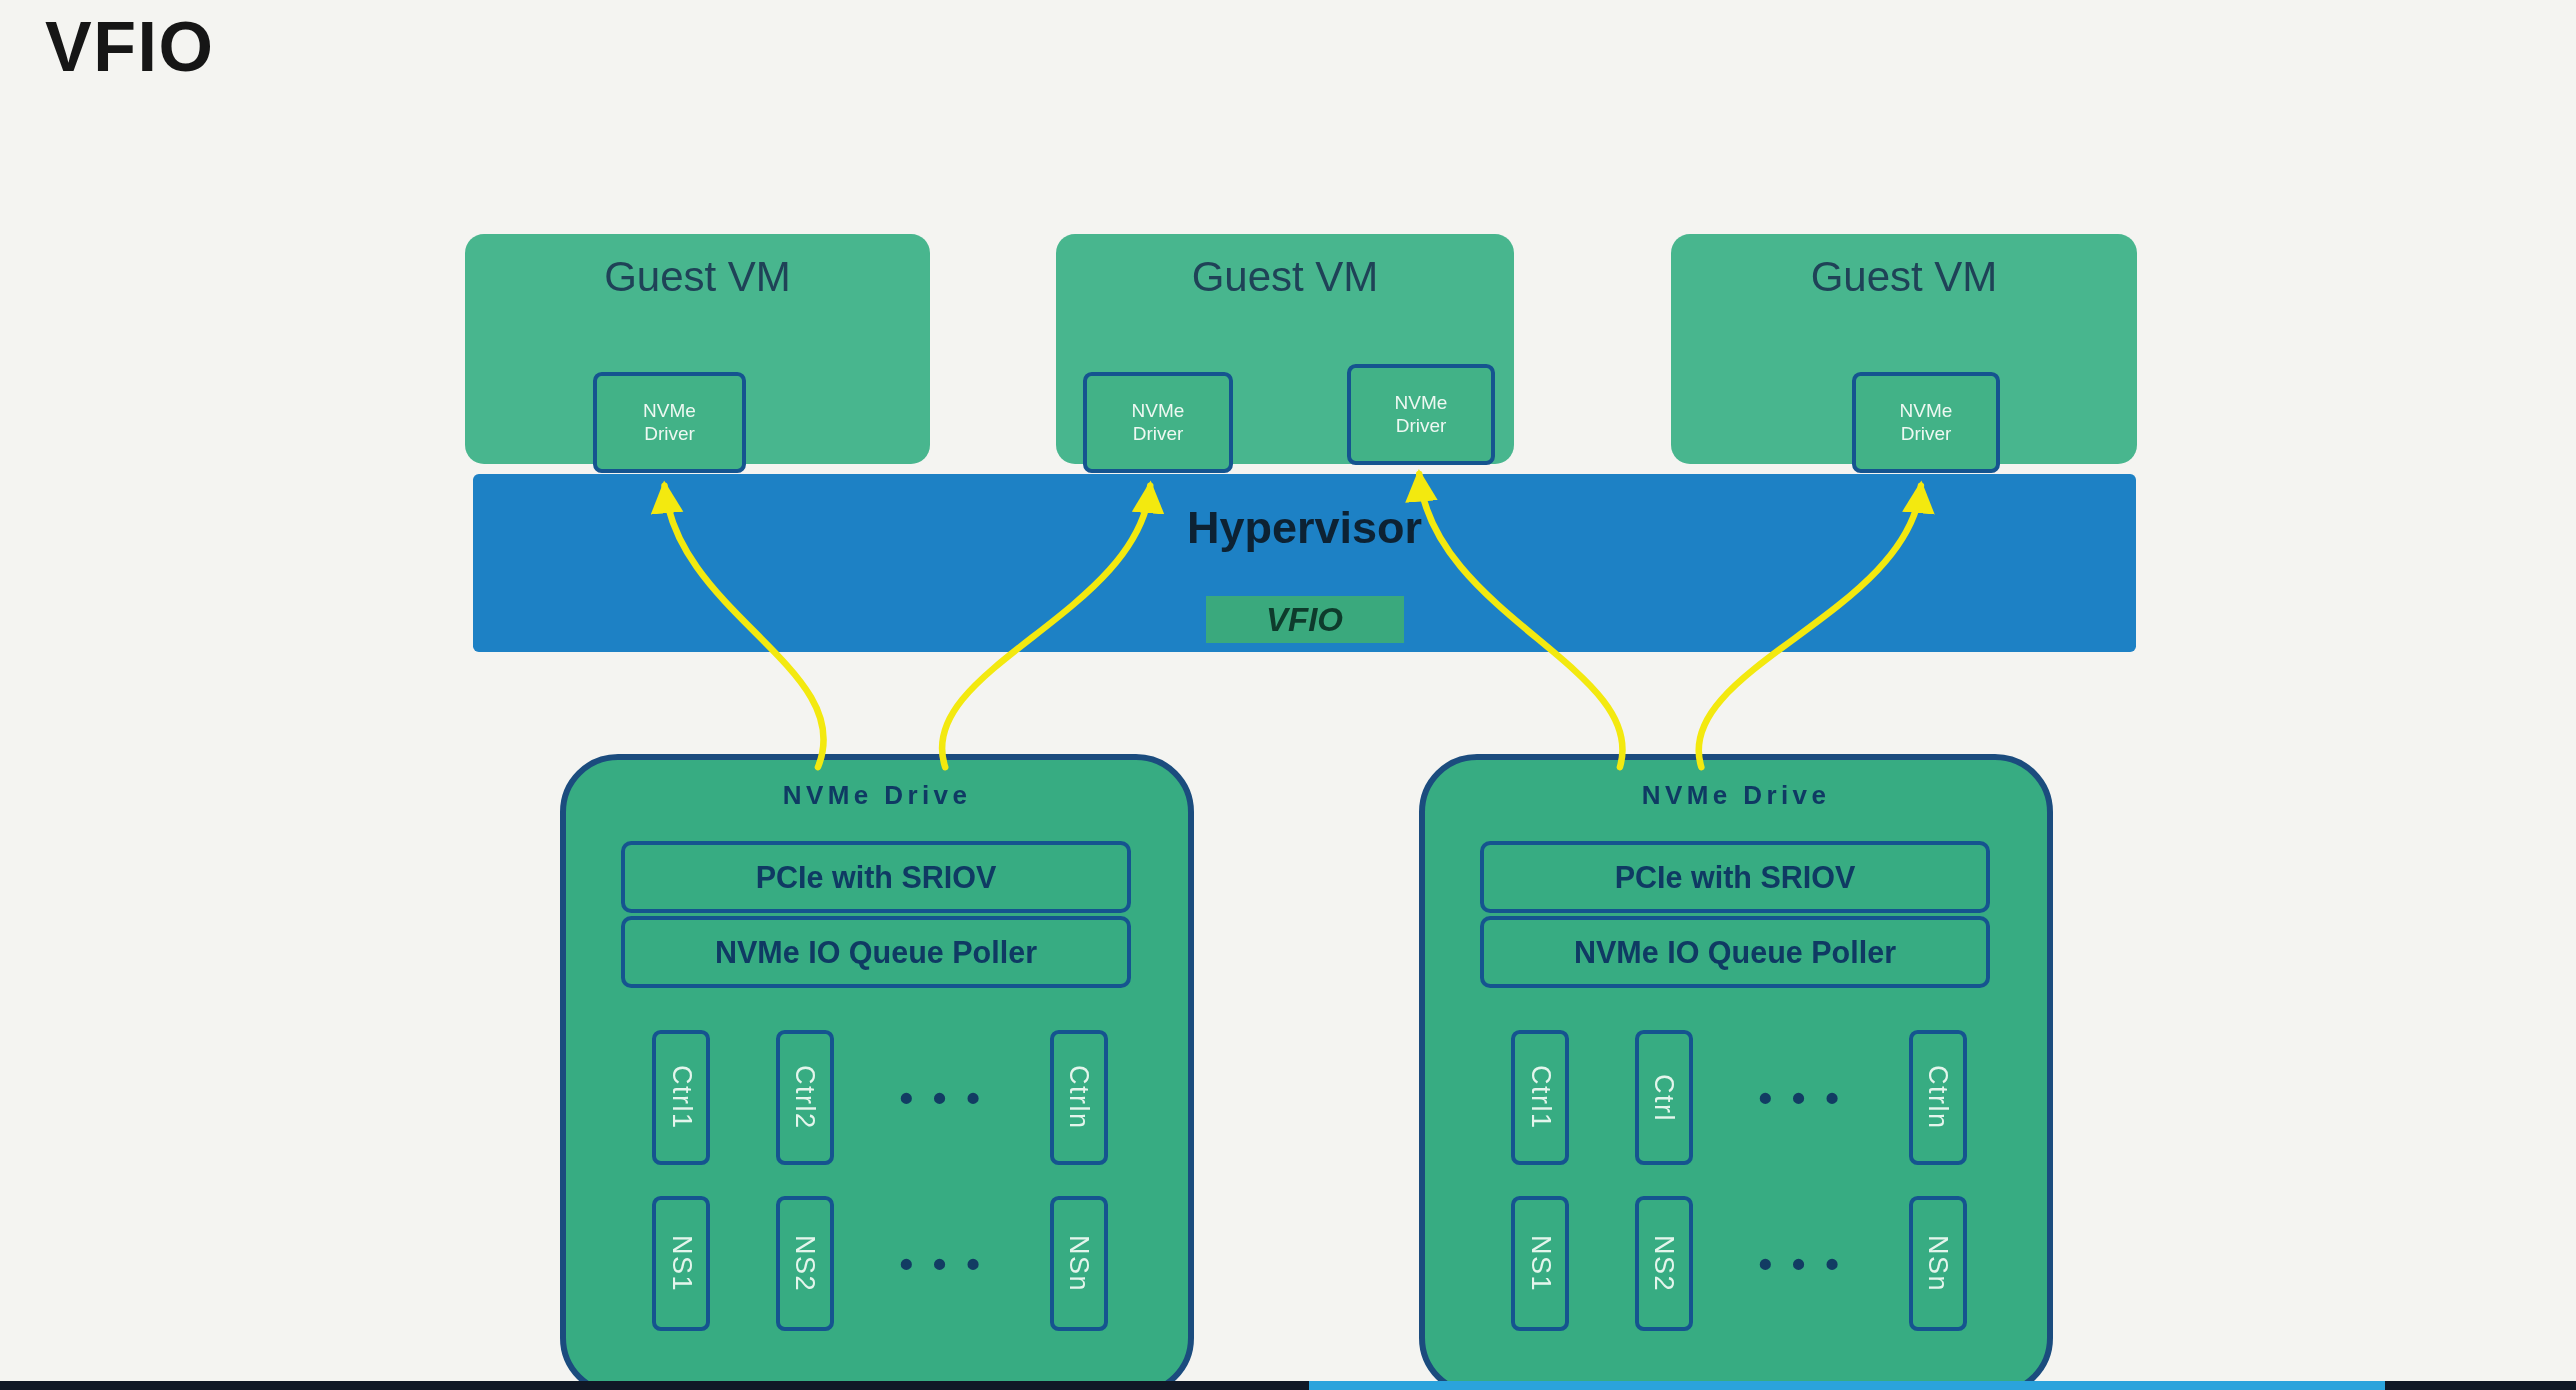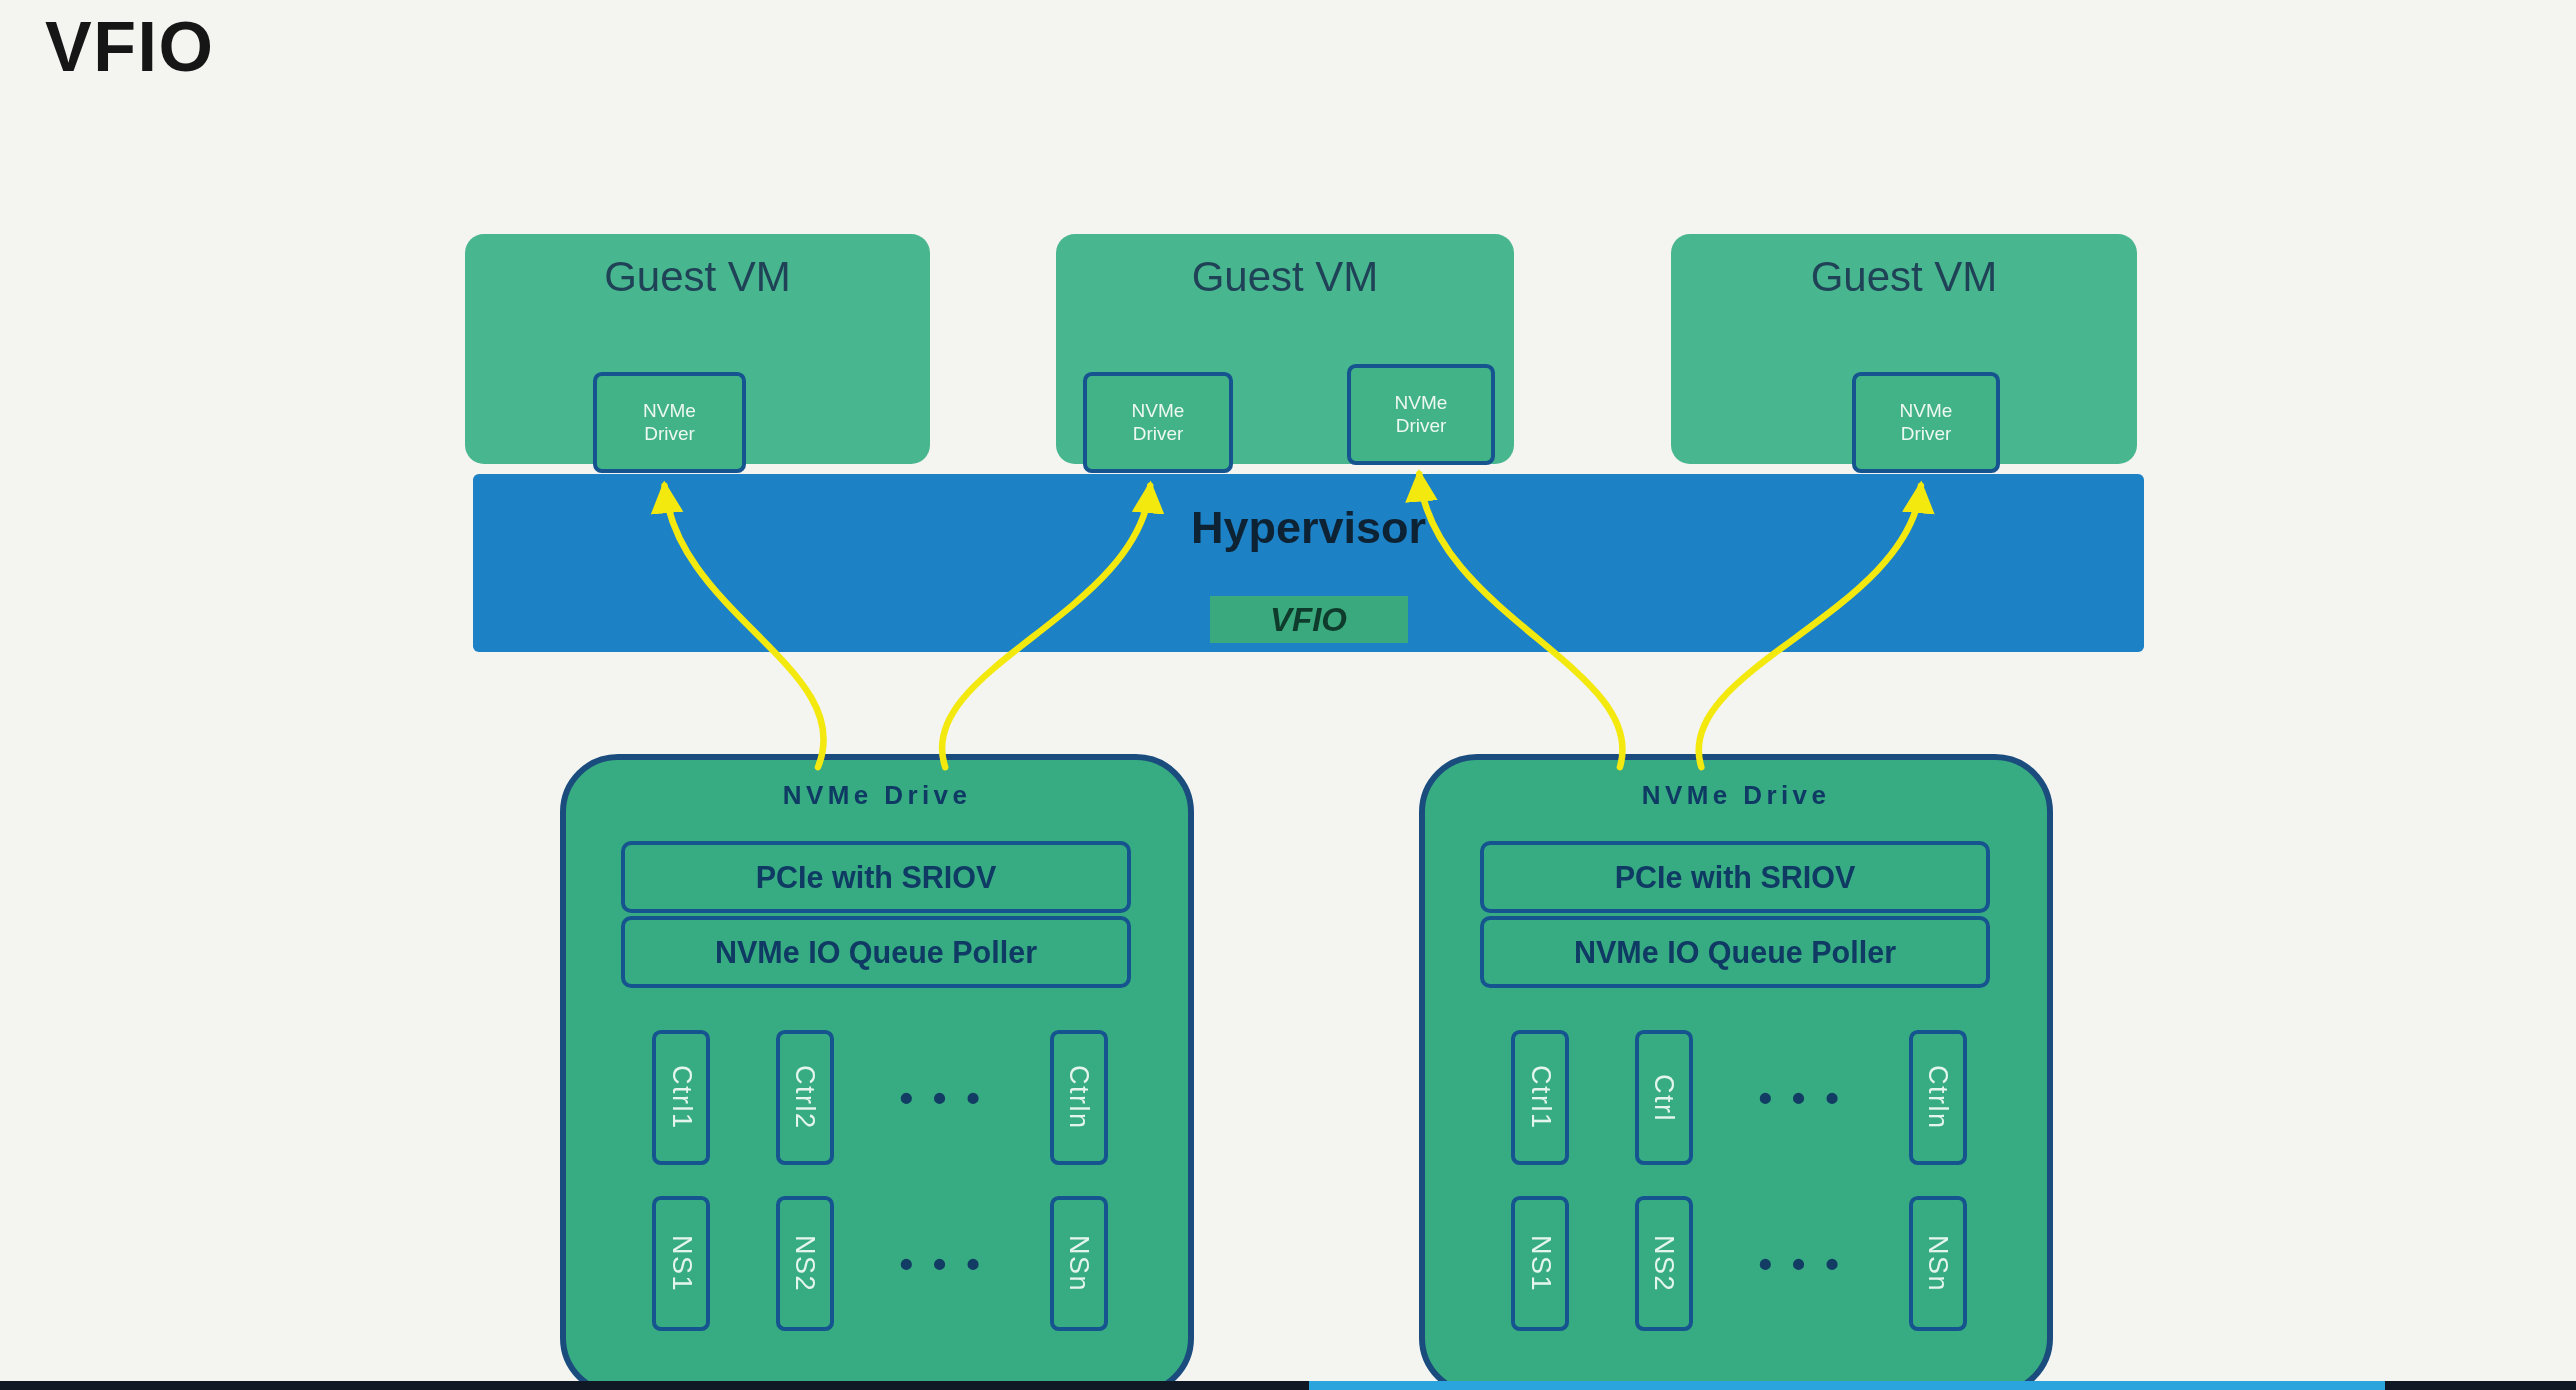--- a/index.html
+++ b/index.html
@@ -17,21 +17,21 @@
   
   .drv{position:absolute;height:93px;background:#42b287;border:4.4px solid #15548f;border-radius:8.7px;
        display:flex;align-items:center;justify-content:center;z-index:3;}
   .drv1{left:593px;top:372px;width:145px;}
   .drv2{left:1083px;top:372px;width:142px;}
   .drv3{left:1347px;top:364px;width:140px;}
   .drv4{left:1852px;top:372px;width:140px;}
   .drv-label{font-size:19px;line-height:1.2;color:#eef8f2;text-align:center;white-space:pre-line;}
 
   
-  .hypervisor{position:absolute;left:473px;top:474px;width:1663px;height:178px;background:#1d81c5;border-radius:5.8px;z-index:1;padding-left:8px;}
+  .hypervisor{position:absolute;left:473px;top:474px;width:1663px;height:178px;background:#1d81c5;border-radius:5.8px;z-index:1;}
   .hyp-label{position:absolute;top:28px;left:0;right:0;text-align:center;font-size:45px;font-weight:600;color:#0d2233;}
   .vfio{position:absolute;top:122px;left:50%;transform:translateX(-50%);width:198px;height:47px;background:#3aa97d;
         display:flex;align-items:center;justify-content:center;}
   .vfio-label{font-size:33px;font-weight:600;color:#0e3b2c;font-style:italic;}
 
   
   .drive{position:absolute;top:754px;width:634px;height:642px;background:#37ac82;
          border:6.5px solid #1b4c7e;border-radius:58px;z-index:1;box-sizing:border-box;}
   .driveA{left:560px;}
   .driveB{left:1419px;}

